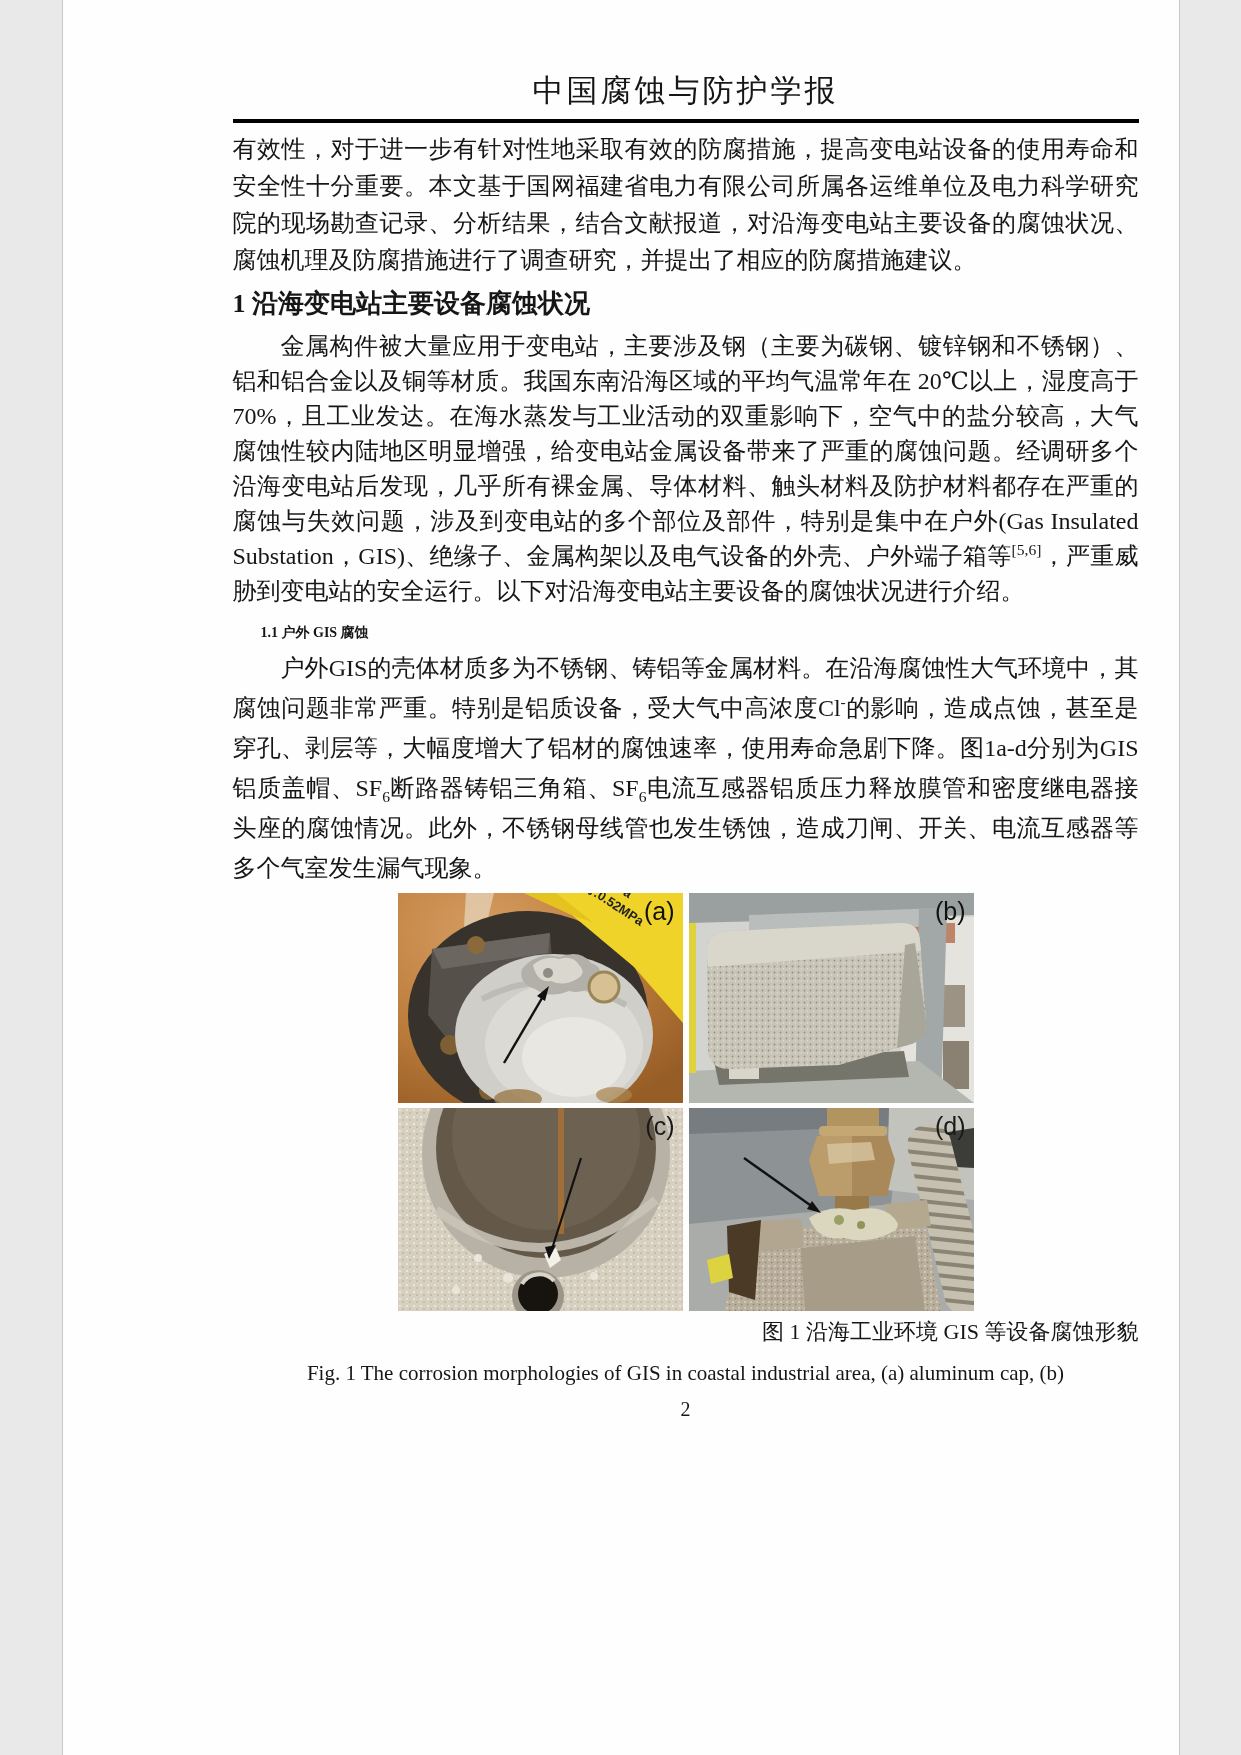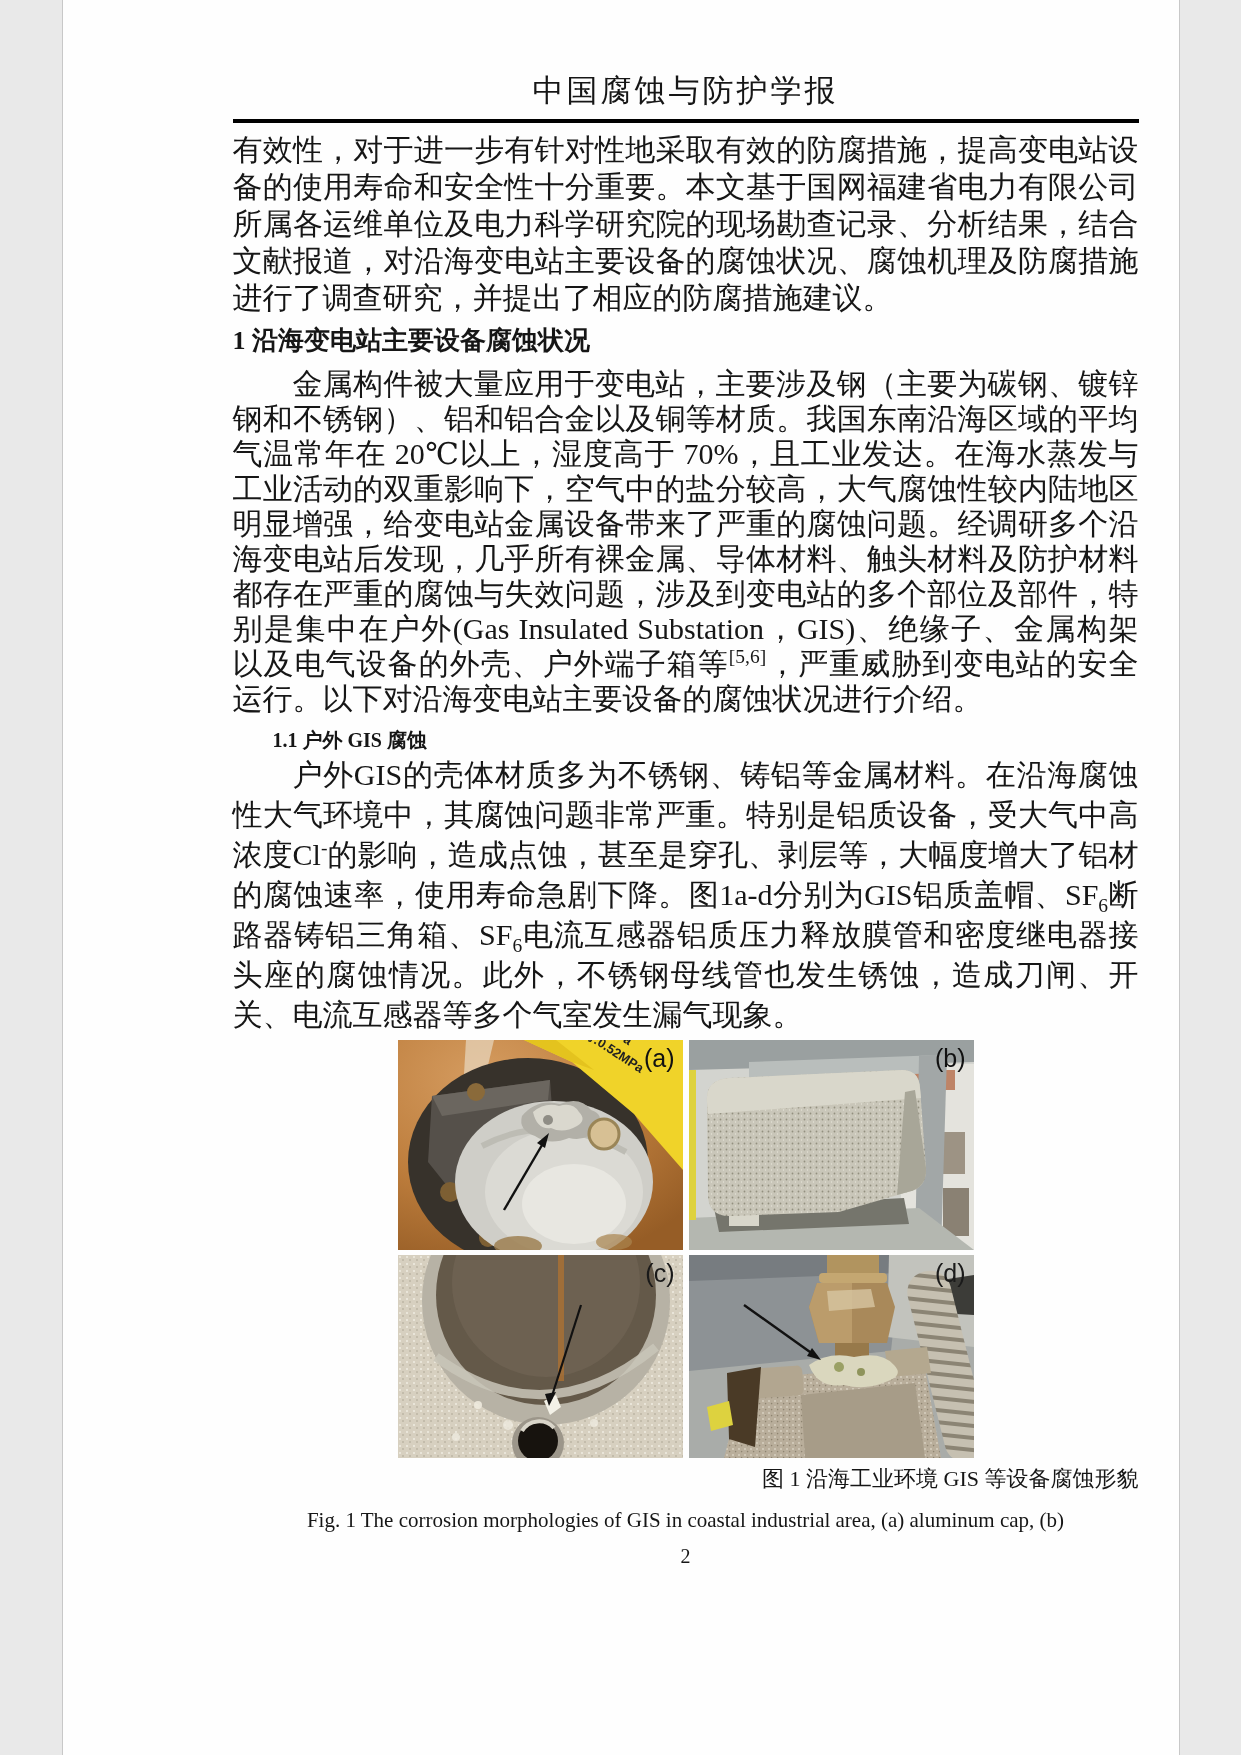--- a/index.html
+++ b/index.html
@@ -27,35 +27,35 @@
     font-size:21px;
     white-space:nowrap;
   }
   .header-rule{
     margin-top:7px;
     border:none;
     border-top:4px solid #000;
   }
   p{margin:0;}
   .body-text{
-    font-size:30px;
+    font-size:24px;
     text-align:justify;
     text-justify:inter-ideograph;
   }
   .p1{margin-top:4px;line-height:37px;}
   .h1{
     margin-top:8px;
     font-size:26px;
     font-weight:bold;
     line-height:34px;
   }
   .p2{margin-top:8px;line-height:35px;text-indent:2em;}
   .h2{
     margin-top:9px;
-    font-size:20px;
+    font-size:14px;
     font-weight:bold;
     line-height:30px;
     text-indent:2em;
   }
   .p3{margin-top:5px;line-height:40px;text-indent:2em;}
   .item{line-height:40px;text-indent:2em;}
   .p4{line-height:40px;text-indent:2em;}
   sup,sub{line-height:0;font-size:0.65em;}
 
   .figure{width:576px;margin:5px auto 0 auto;}

